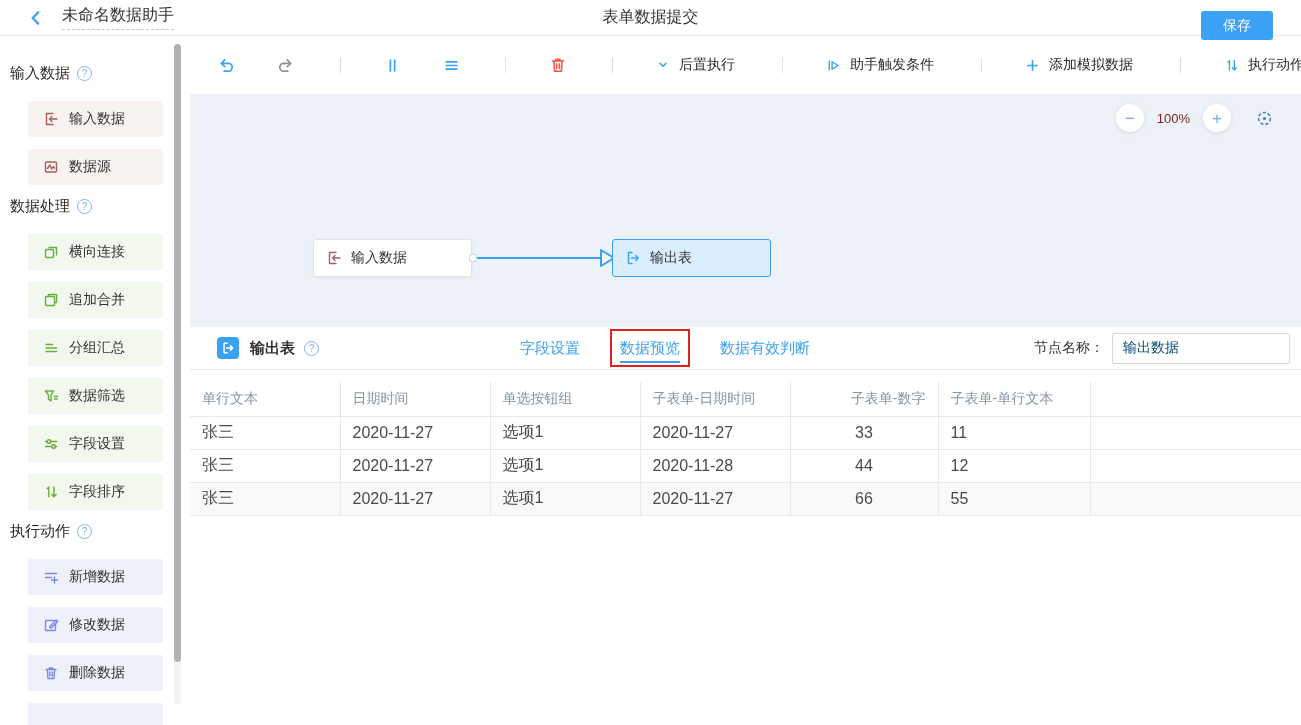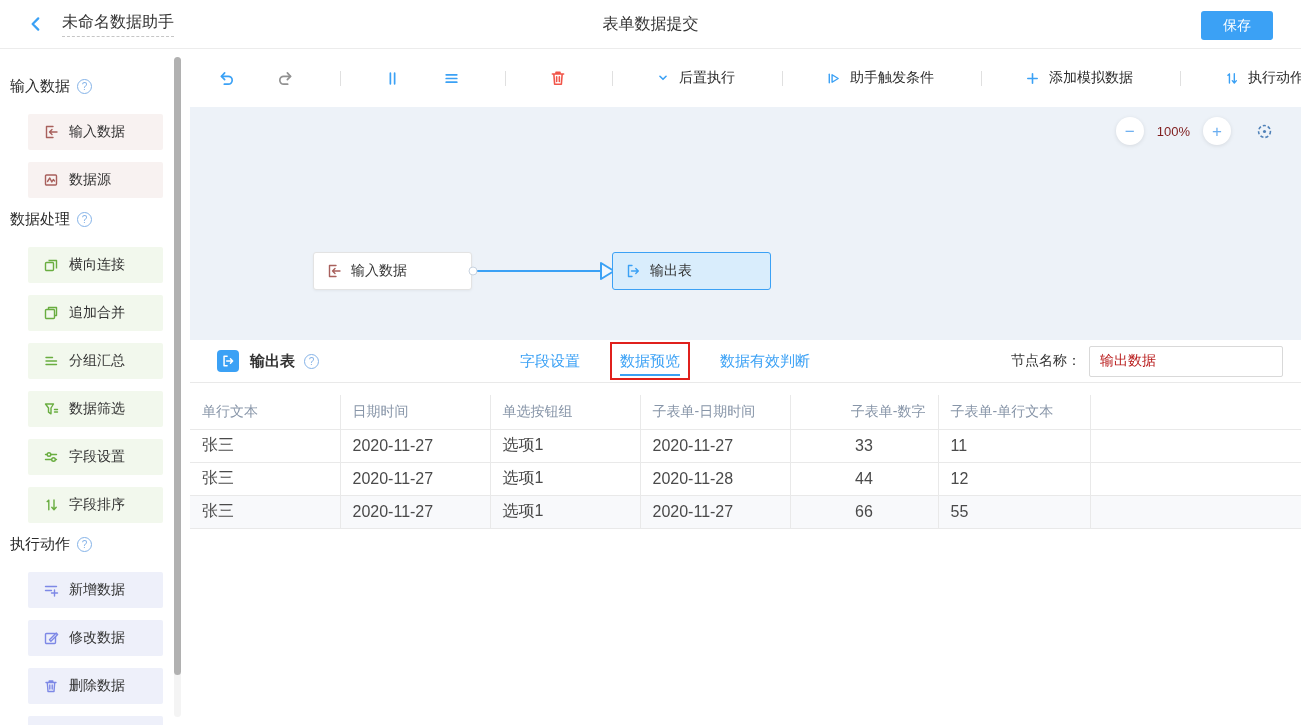--- a/index.html
+++ b/index.html
@@ -1,20 +1,20 @@
 <!DOCTYPE html>
 <html><head>
 <meta charset="utf-8">
 <style>
   * { margin:0; padding:0; box-sizing:border-box; }
   html,body { width:1301px; height:725px; overflow:hidden;
     font-family:"Liberation Sans","DejaVu Sans",sans-serif; background:#fff; color:#333; }
 
   
-  .app-header { height:49px; background:#fff; border-bottom:1px solid #ececec;
+  .app-header { height:36px; background:#fff; border-bottom:1px solid #ececec;
     display:flex; align-items:center; position:relative; }
   .hdr-left { display:flex; align-items:center; padding-left:26px; }
   .back-btn { width:20px; height:20px; display:flex; align-items:center; justify-content:center;
     color:#3ba1f5; cursor:pointer; }
   .app-title { margin-left:16px; font-size:16px; color:#333; padding-bottom:3px;
     border-bottom:1px dashed #c6c6c6; }
   .page-title { position:absolute; left:0; right:0; text-align:center; font-size:16px; color:#333;
     pointer-events:none; }
   .save-btn { position:absolute; right:28px; top:11px; width:72px; height:29px;
     background:#3ba1f5; color:#fff; border:none; border-radius:3px; font-size:14px; cursor:pointer;
@@ -86,24 +86,24 @@
   .panel-header { height:43px; display:flex; align-items:center; padding-left:27px;
     border-bottom:1px solid #e9e9e9; position:relative; }
   .pnl-title-icon { width:22px; height:22px; background:#3ba1f5; border-radius:4px;
     display:flex; align-items:center; justify-content:center; color:#fff; flex:none; }
   .pnl-title { font-size:15px; font-weight:bold; color:#333; margin:0 9px 0 11px; }
   .tabs { position:absolute; left:330px; top:0; height:100%; display:flex; align-items:center; }
   .tab { font-size:15px; color:#3ba1f5; cursor:pointer; white-space:nowrap; }
   .tab-box { margin:0 30px; border:2px solid #e0201c; height:38px; display:flex; align-items:center;
     padding:0 8px; position:relative; }
   .tab-underline { position:absolute; left:8px; right:8px; bottom:2px; height:2px; background:#3ba1f5; }
-  .node-name { position:absolute; right:18px; top:0; height:100%; display:flex; align-items:center; }
+  .node-name { position:absolute; right:11px; top:0; height:100%; display:flex; align-items:center; }
   .node-name-label { font-size:14px; color:#333; margin-right:8px; white-space:nowrap; }
-  .node-name-input { width:194px; height:31px; border:1px solid #d9d9d9; border-radius:2px;
-    padding:0 10px; font-size:14px; color:#b91c1c; font-family:inherit; outline:none; }
+  .node-name-input { width:178px; height:31px; border:1px solid #d9d9d9; border-radius:2px;
+    padding:0 10px; font-size:14px; color:#0c4a6e; font-family:inherit; outline:none; }
 
   
   table.preview { width:100%; border-collapse:collapse; table-layout:fixed;margin-top:12px; }
   .preview th { height:34px; font-weight:normal; font-size:14px; color:#8795a8; text-align:left;
     padding:0 12px; border-bottom:1px solid #e9e9e9; border-right:1px solid #e9e9e9; }
   .preview td { height:33px; font-size:16px; color:#4a4a4a; padding:0 12px;
     border-bottom:1px solid #e9e9e9; border-right:1px solid #e9e9e9; }
   .preview th:last-child, .preview td:last-child { border-right:none; }
   .preview th:nth-child(5) { text-align:right; }
   .preview td:nth-child(5) { text-align:center; }

